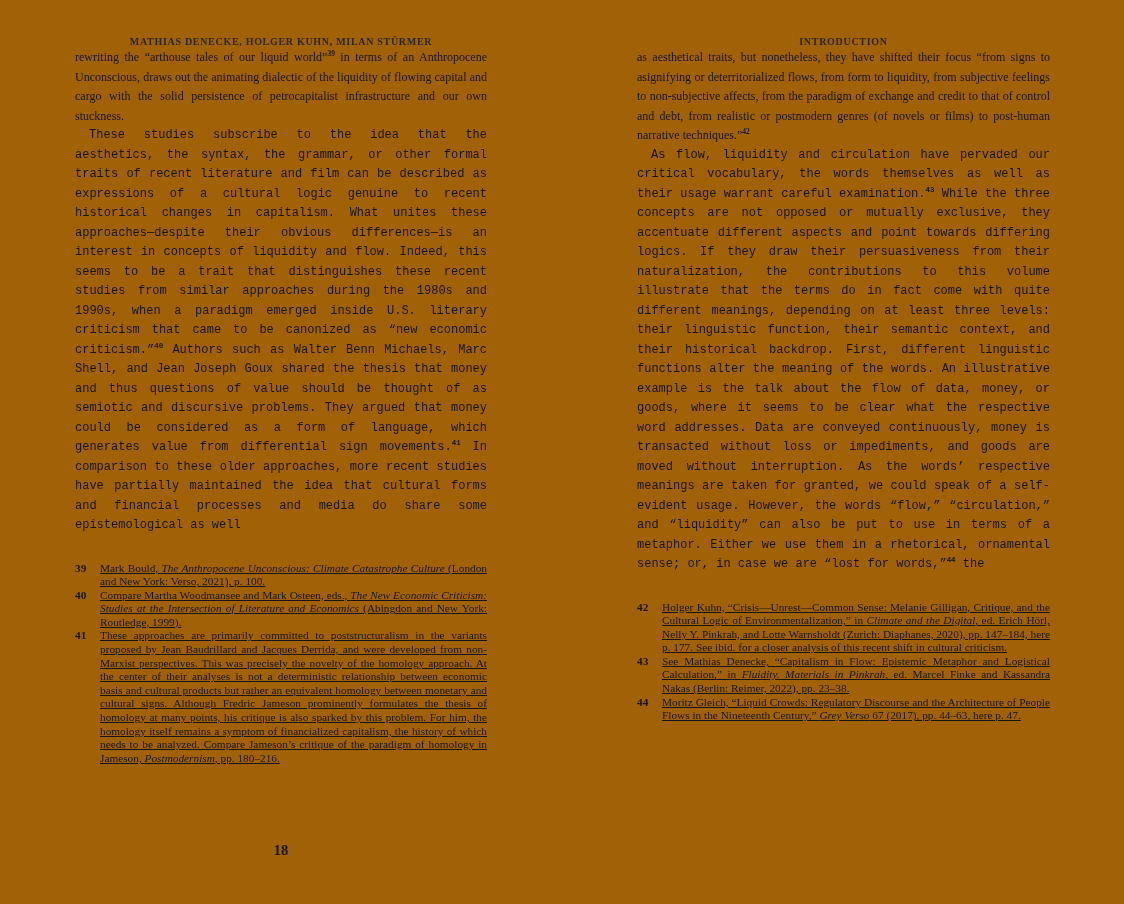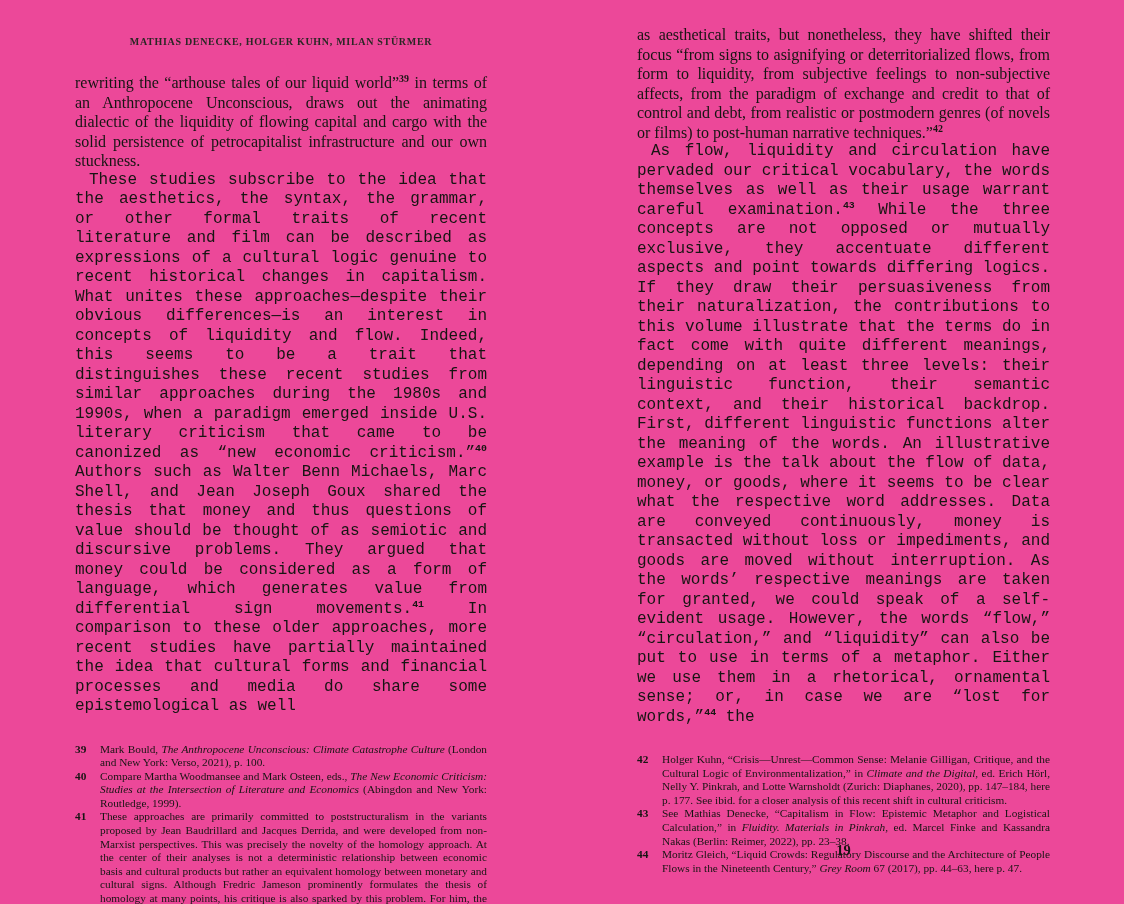--- a/index.html
+++ b/index.html
@@ -4,21 +4,21 @@
 <style>
   html, body {
     margin: 0;
     padding: 0;
     background: #ffffff;
   }
   .spread {
     position: relative;
     width: 1124px;
     height: 904px;
-    background: #ec4899;
+    background: #a16207;
     font-family: "Liberation Serif", "DejaVu Serif", serif;
     color: #171513;
     overflow: hidden;
   }
   .page {
     position: absolute;
     top: 0;
     height: 904px;
   }
   .page-left  { left: 75px;  width: 412px; }
@@ -28,22 +28,21 @@
     margin-top: 36px;
     text-align: center;
     font-size: 10px;
     letter-spacing: 0.7px;
     font-weight: 600;
     color: #2a2724;
     height: 12px;
   }
 
   .body-text {
-    margin-top: 25px;
-    font-size: 16px;
+    font-size: 12px;
     line-height: 19.5px;
     text-align: justify;
     hyphens: auto;
     -webkit-hyphens: auto;
   }
   .body-text p {
     margin: 0;
   }
   .body-text p.indent {
     text-indent: 14px;
@@ -67,20 +66,21 @@
   .footnote {
     display: flex;
     align-items: flex-start;
   }
   .fn-num {
     flex: 0 0 25px;
     font-weight: bold;
   }
   .fn-text {
     flex: 1 1 auto;
+    text-decoration: underline;
   }
 
   .page-number {
     position: absolute;
     top: 842px;
     left: 0;
     width: 100%;
     text-align: center;
     font-weight: bold;
     font-size: 14.5px;
@@ -104,37 +104,38 @@
       </div>
       <div class="footnote">
         <span class="fn-num">40</span>
         <span class="fn-text">Compare Martha Woodmansee and Mark Osteen, eds., <i>The New Economic Criticism: Studies at the Intersection of Literature and Economics</i> (Abingdon and New York: Routledge, 1999).</span>
       </div>
       <div class="footnote">
         <span class="fn-num">41</span>
         <span class="fn-text">These approaches are primarily committed to poststructuralism in the variants proposed by Jean Baudrillard and Jacques Derrida, and were developed from non-Marxist perspectives. This was precisely the novelty of the homology approach. At the center of their analyses is not a deterministic relationship between economic basis and cultural products but rather an equivalent homology between monetary and cultural signs. Although Fredric Jameson prominently formulates the thesis of homology at many points, his critique is also sparked by this problem. For him, the homology itself remains a symptom of financialized capitalism, the history of which needs to be analyzed. Compare Jameson’s critique of the paradigm of homology in Jameson, <i>Postmodernism</i>, pp. 180–216.</span>
       </div>
     </div>
+    <div class="page-number">18</div>
   </section>
 
   <section class="page page-right">
+    <div class="running-head">INTRODUCTION</div>
     <div class="body-text">
       <p>as aesthetical traits, but nonetheless, they have shifted their focus “from signs to asignifying or deterritorialized flows, from form to liquidity, from subjective feelings to non-subjective affects, from the paradigm of exchange and credit to that of control and debt, from realistic or postmodern genres (of novels or films) to post-human narrative techniques.”<sup>42</sup></p>
       <p class="indent">As flow, liquidity and circulation have pervaded our critical vocabulary, the words themselves as well as their usage warrant careful examination.<sup>43</sup> While the three concepts are not opposed or mutually exclusive, they accentuate different aspects and point towards differing logics. If they draw their persuasiveness from their naturalization, the contributions to this volume illustrate that the terms do in fact come with quite different meanings, depending on at least three levels: their linguistic function, their semantic context, and their historical backdrop. First, different linguistic functions alter the meaning of the words. An illustrative example is the talk about the flow of data, money, or goods, where it seems to be clear what the respective word addresses. Data are conveyed continuously, money is transacted without loss or impediments, and goods are moved without interruption. As the words’ respective meanings are taken for granted, we could speak of a self-evident usage. However, the words “flow,” “circulation,” and “liquidity” can also be put to use in terms of a metaphor. Either we use them in a rhetorical, ornamental sense; or, in case we are “lost for words,”<sup>44</sup> the</p>
     </div>
     <div class="footnotes">
       <div class="footnote">
         <span class="fn-num">42</span>
         <span class="fn-text">Holger Kuhn, “Crisis—Unrest—Common Sense: Melanie Gilligan, Critique, and the Cultural Logic of Environmentalization,” in <i>Climate and the Digital</i>, ed. Erich Hörl, Nelly Y. Pinkrah, and Lotte Warnsholdt (Zurich: Diaphanes, 2020), pp. 147–184, here p. 177. See ibid. for a closer analysis of this recent shift in cultural criticism.</span>
       </div>
       <div class="footnote">
         <span class="fn-num">43</span>
         <span class="fn-text">See Mathias Denecke, “Capitalism in Flow: Epistemic Metaphor and Logistical Calculation,” in <i>Fluidity. Materials in Pinkrah</i>, ed. Marcel Finke and Kassandra Nakas (Berlin: Reimer, 2022), pp. 23–38.</span>
       </div>
       <div class="footnote">
         <span class="fn-num">44</span>
-        <span class="fn-text">Moritz Gleich, “Liquid Crowds: Regulatory Discourse and the Architecture of People Flows in the Nineteenth Century,” <i>Grey Room</i> 67 (2017), pp. 44–63, here p. 47.</span>
+        <span class="fn-text">Moritz Gleich, “Liquid Crowds: Regulatory Discourse and the Architecture of People Flows in the Nineteenth Century,” <i>Grey Verso</i> 67 (2017), pp. 44–63, here p. 47.</span>
       </div>
     </div>
-    <div class="page-number">19</div>
   </section>
 
 </div>
 
 </body></html>

